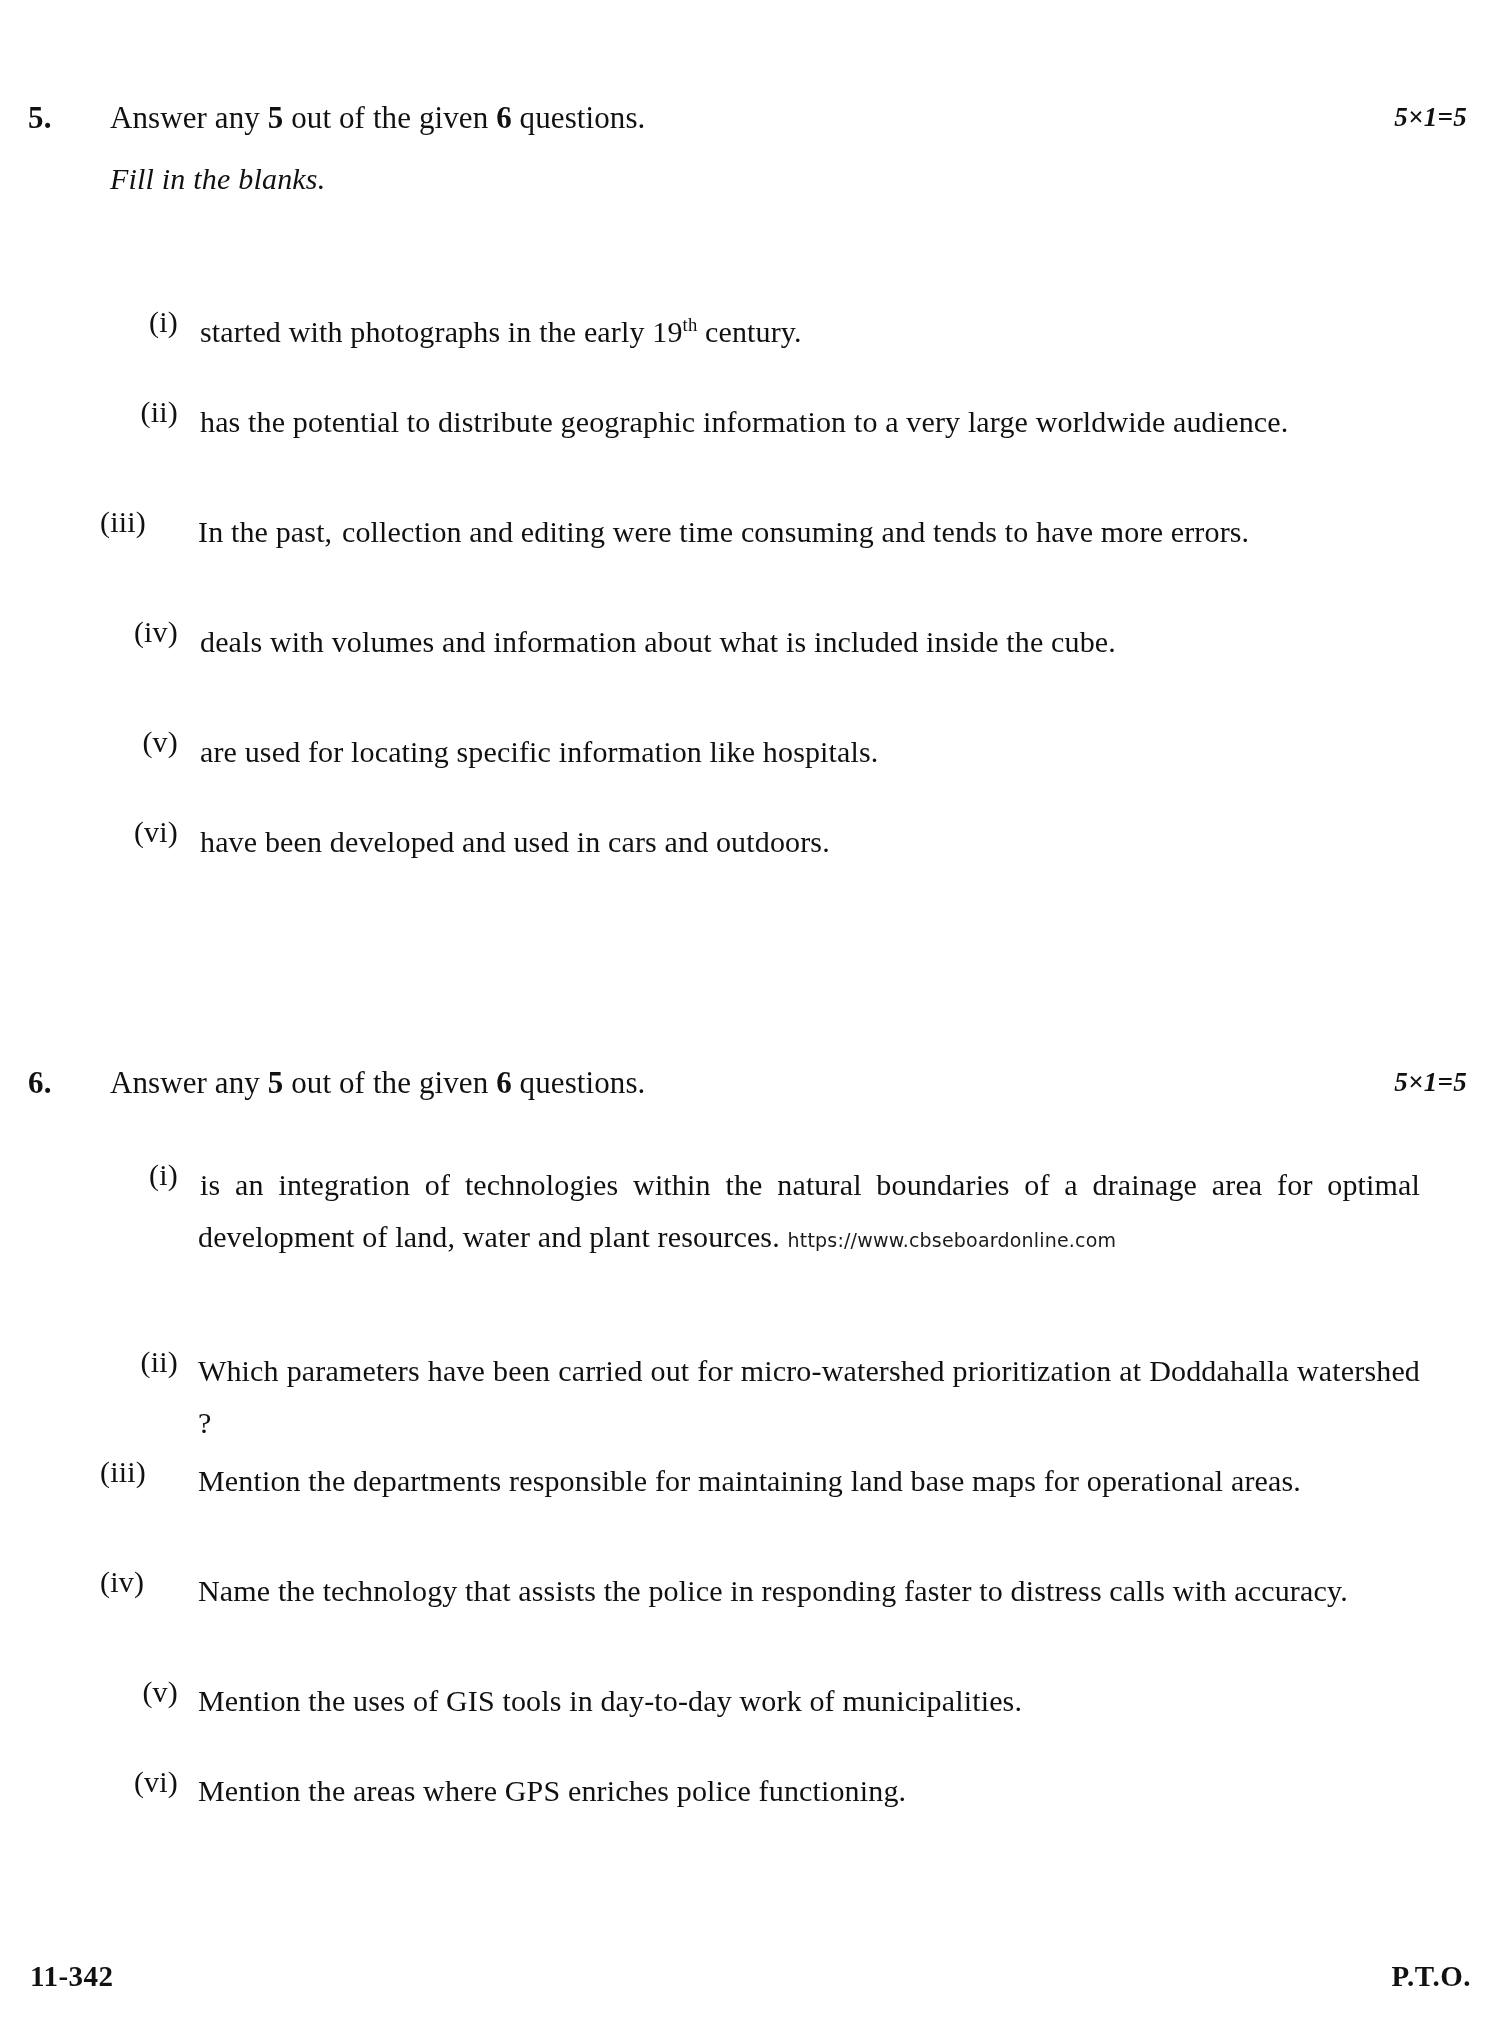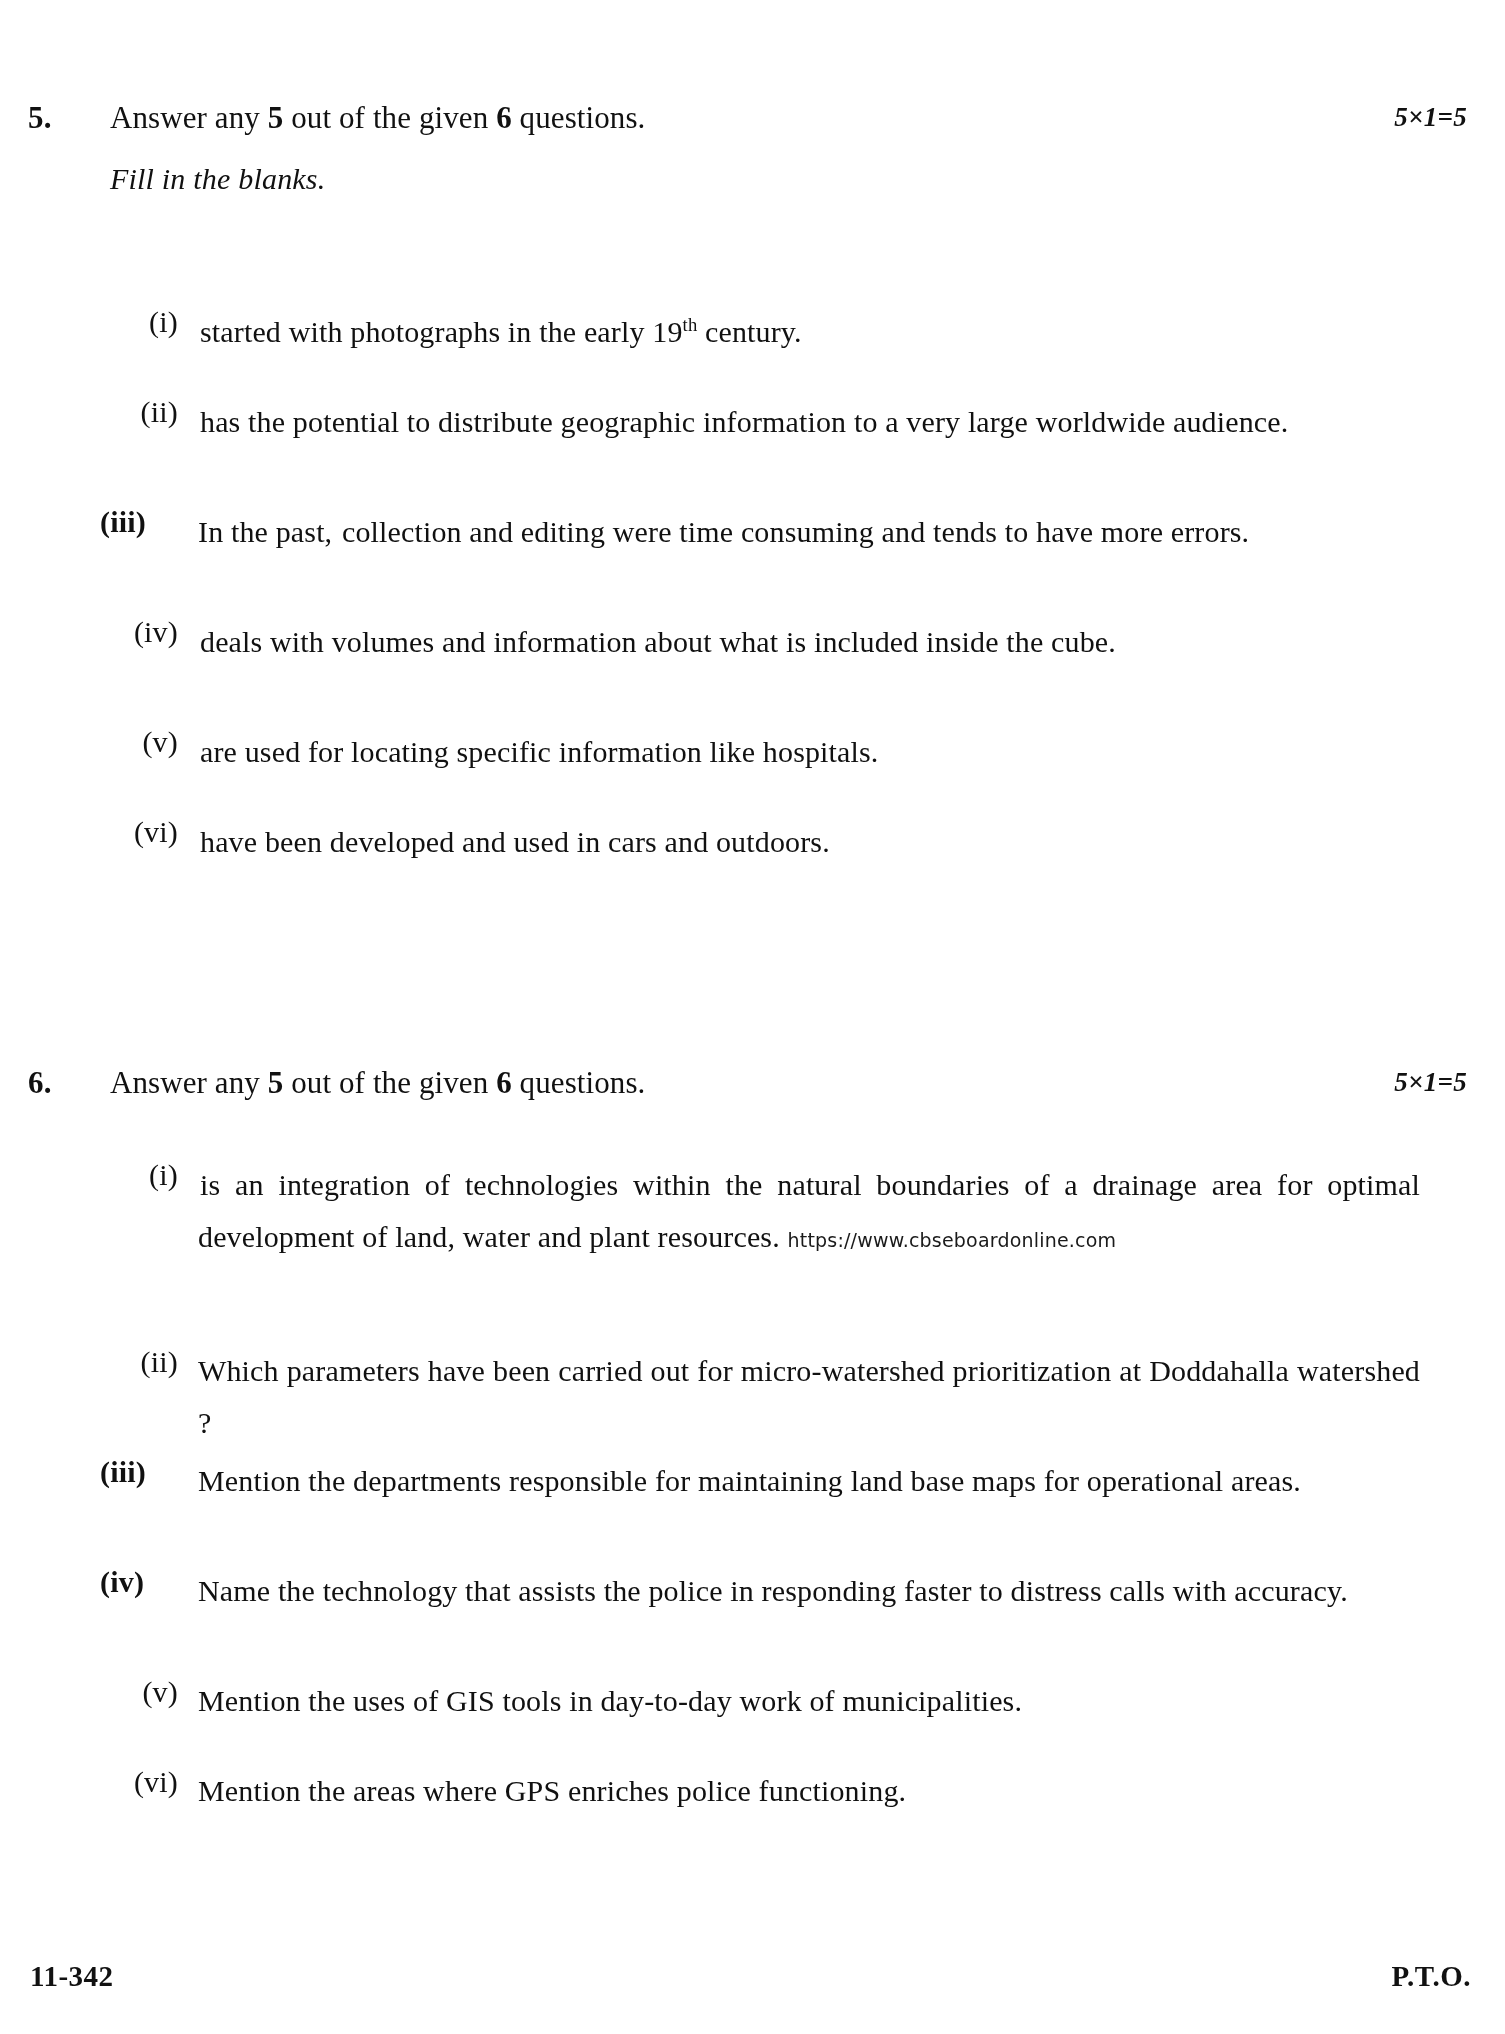--- a/index.html
+++ b/index.html
@@ -81,21 +81,21 @@
   }
   .marker {
     position: absolute;
     left: 0;
     top: 0;
     width: 78px;
     text-align: right;
     font-size: 30px;
     letter-spacing: 0.2px;
   }
-  .marker.wide { width: 78px; text-align: left; padding-left: 0; font-weight: bold; }
+  .marker.wide { width: 78px; text-align: left; padding-left: 0; }
   .itext {
     margin-left: 98px;
     font-size: 30px;
     line-height: 52px;
     text-align: justify;
     text-justify: inter-word;
     letter-spacing: 0.15px;
     hyphens: none;
   }
   .itext.nojust { text-align: left; }

